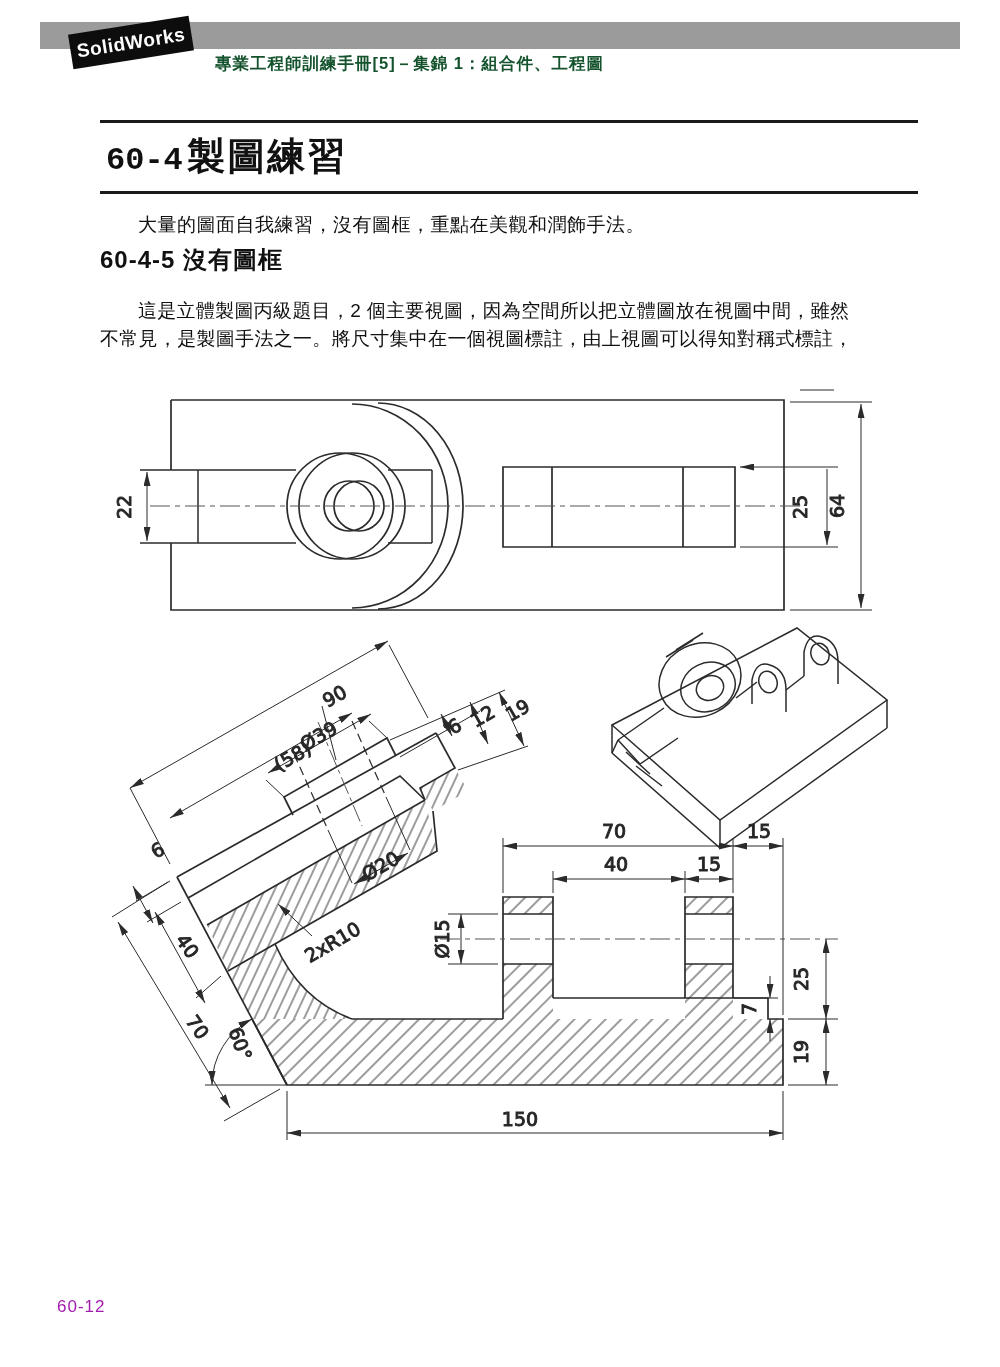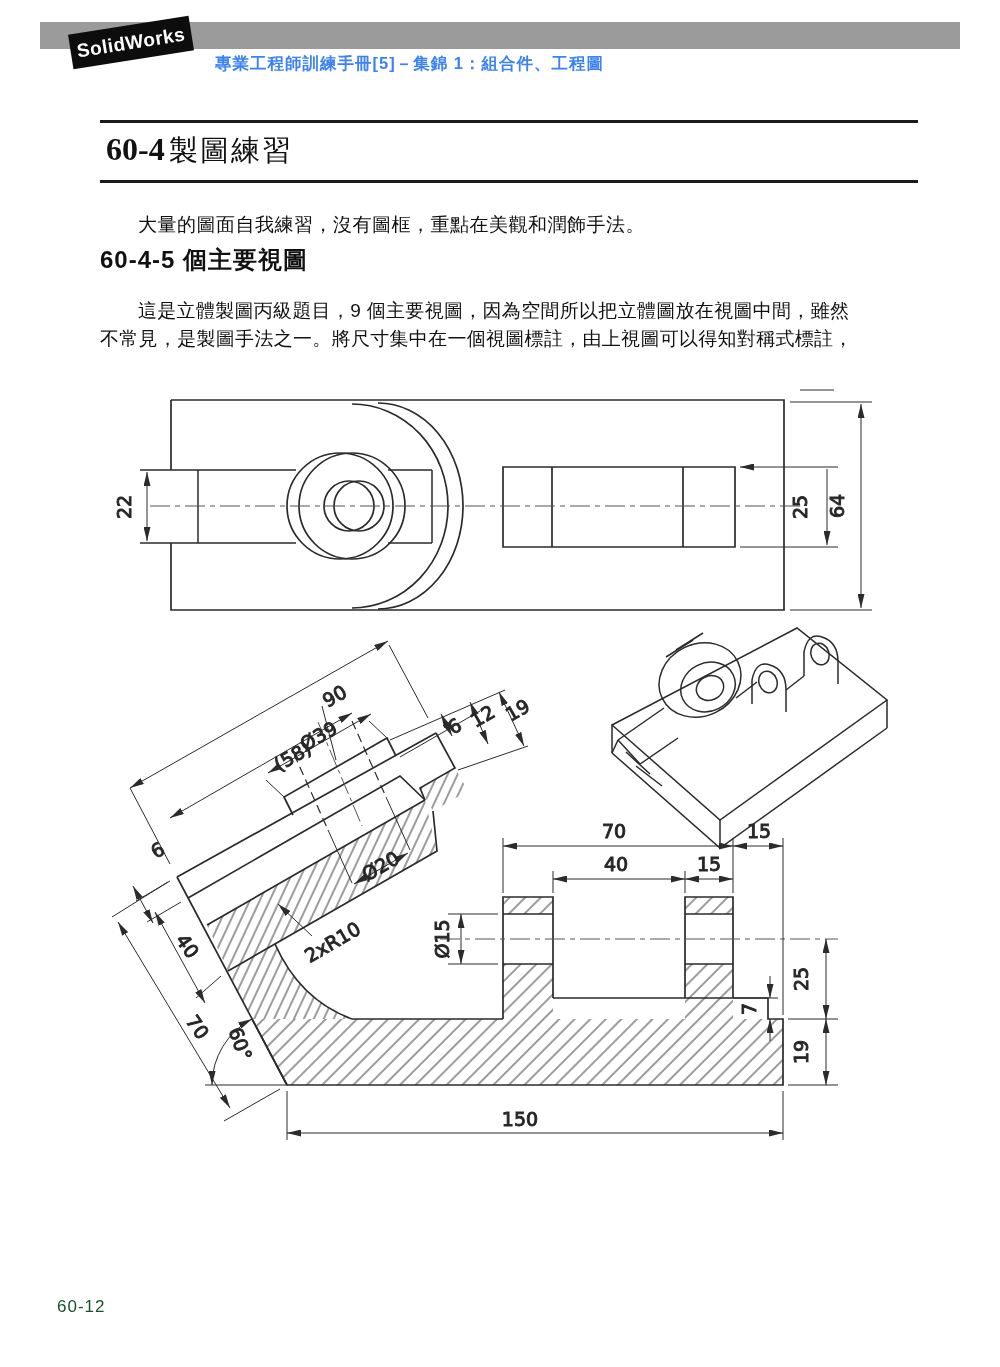--- a/index.html
+++ b/index.html
@@ -5,31 +5,31 @@
   html,body{margin:0;padding:0;background:#e8e8e8;}
   #page{position:relative;width:1000px;height:1367px;background:#ffffff;overflow:hidden;
         font-family:"Liberation Sans","DejaVu Sans",sans-serif;color:#111;}
   #drawing{position:absolute;left:0;top:0;z-index:1;}
   .abs{position:absolute;z-index:2;}
   
   #hdr-bar{left:40px;top:22px;width:920px;height:27px;background:#9b9b9b;}
   #hdr-tab{left:70px;top:25px;width:122px;height:35px;background:#0d0d0d;
            transform:rotate(-9deg);display:flex;align-items:center;justify-content:center;}
   #hdr-tab span{color:#fff;font-size:19px;font-weight:bold;letter-spacing:.5px;}
-  #hdr-sub{left:215px;top:53px;font-size:16.5px;font-weight:bold;color:#3b82f6;letter-spacing:1px;}
+  #hdr-sub{left:215px;top:53px;font-size:16.5px;font-weight:bold;color:#14532d;letter-spacing:1px;}
   
   #sec{left:100px;top:120px;width:812px;border-top:3px solid #1a1a1a;border-bottom:3px solid #1a1a1a;
        padding:8px 0 9px 6px;}
-  #sec .num{font-family:Liberation Serif, serif;font-weight:bold;font-size:32px;}
-  #sec .nam{font-weight:normal;font-size:29px;letter-spacing:2px;margin-top:12px;}
+  #sec .num{font-family:Liberation Mono, monospace;font-weight:bold;font-size:32px;}
+  #sec .nam{font-weight:bold;font-size:38px;letter-spacing:2px;margin-top:12px;}
   #intro{left:100px;top:212px;width:812px;font-size:19px;text-indent:38px;letter-spacing:.5px;}
   #subsec{left:100px;top:244px;font-size:24px;font-weight:600;letter-spacing:1px;}
   #body{left:100px;top:297px;width:816px;font-size:19px;line-height:27.5px;letter-spacing:.3px;}
   #body .indent{padding-left:38px;}
-  #pageno{left:57px;top:1297px;font-size:17px;letter-spacing:1px;color:#14532d;}
+  #pageno{left:57px;top:1297px;font-size:17px;letter-spacing:1px;color:#a21caf;}
   svg text{font-family:"DejaVu Sans","Liberation Sans",sans-serif;fill:#222;}
   .dim{font-size:19px;}
 </style>
 </head>
 <body>
 
 <div id="page">
 
   <svg id="drawing" width="1000" height="1367" viewBox="0 0 1000 1367">
     <defs>
@@ -205,22 +205,22 @@
 
   <div class="abs" id="sec">
     <span class="num">60-4</span>
     <span class="nam">製圖練習</span>
   </div>
 
   <div class="abs" id="intro">大量的圖面自我練習，沒有圖框，重點在美觀和潤飾手法。</div>
 
   <div class="abs" id="subsec">
     <span>60-4-5</span>
-    <span>個主要視圖</span>
+    <span>沒有圖框</span>
   </div>
 
   <div class="abs" id="body">
-    <div class="indent">這是立體製圖丙級題目，9 個主要視圖，因為空間所以把立體圖放在視圖中間，雖然</div>
+    <div class="indent">這是立體製圖丙級題目，2 個主要視圖，因為空間所以把立體圖放在視圖中間，雖然</div>
     <div>不常見，是製圖手法之一。將尺寸集中在一個視圖標註，由上視圖可以得知對稱式標註，</div>
   </div>
 
   <div class="abs" id="pageno">60-12</div>
 </div>
 
 </body></html>

